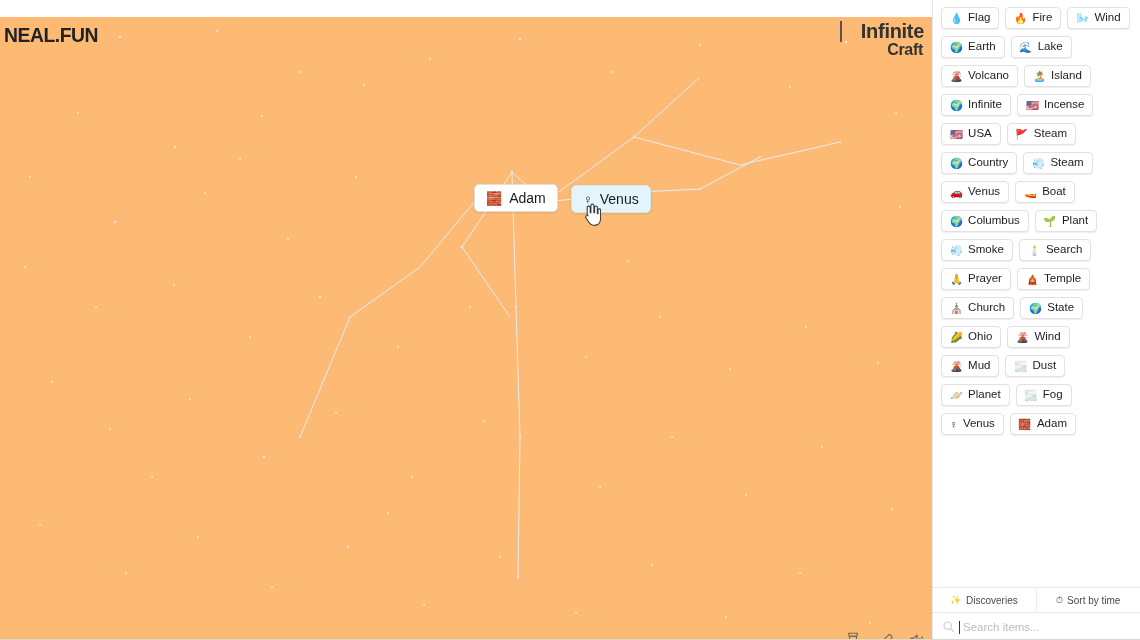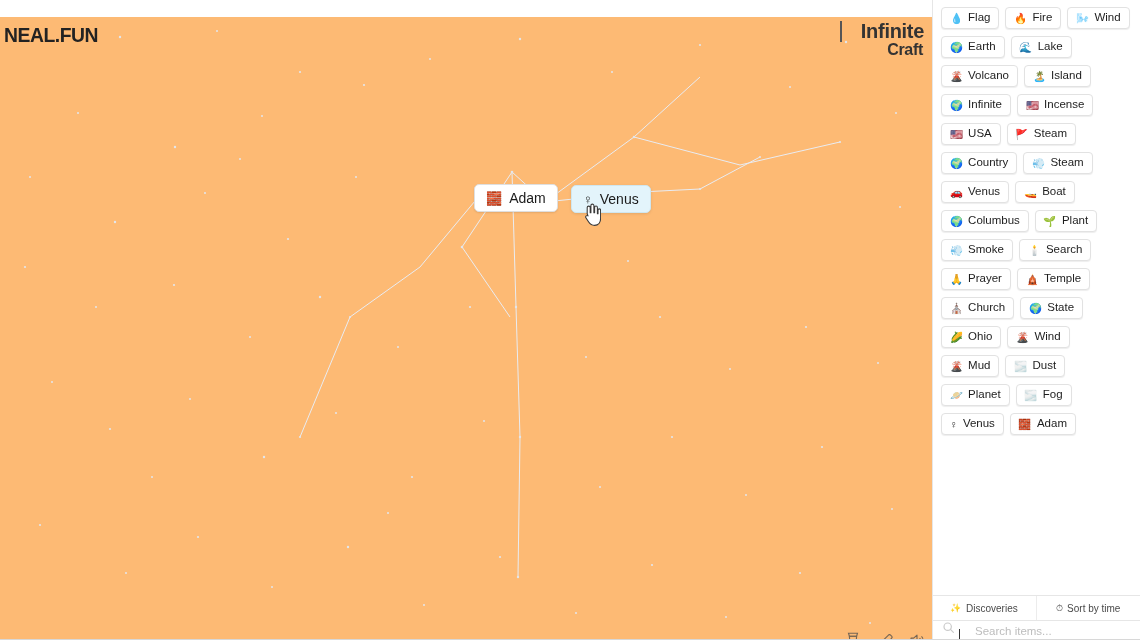--- a/index.html
+++ b/index.html
@@ -175,23 +175,24 @@
     gap: 4px;
     font-size: 10px;
     color: #4a4a4a;
     cursor: pointer;
     border-right: 1px solid #ececec;
   }
   .footer-tab:last-child { border-right: none; }
   .footer-tab .ti { font-size: 9px; line-height: 1; }
 
   .search-row {
-    height: 20px;
+    height: 28px;
     display: flex;
-    gap: 18px;
+    align-items: center;
+    gap: 6px;
     padding: 0 9px;
     border-top: 1px solid #e6e6e6;
   }
   .search-row svg { flex: 0 0 auto; opacity: .45; }
   .search-input {
     flex: 1 1 auto;
     border: none;
     outline: none;
     font-size: 11.5px;
     font-family: "Liberation Sans", sans-serif;

